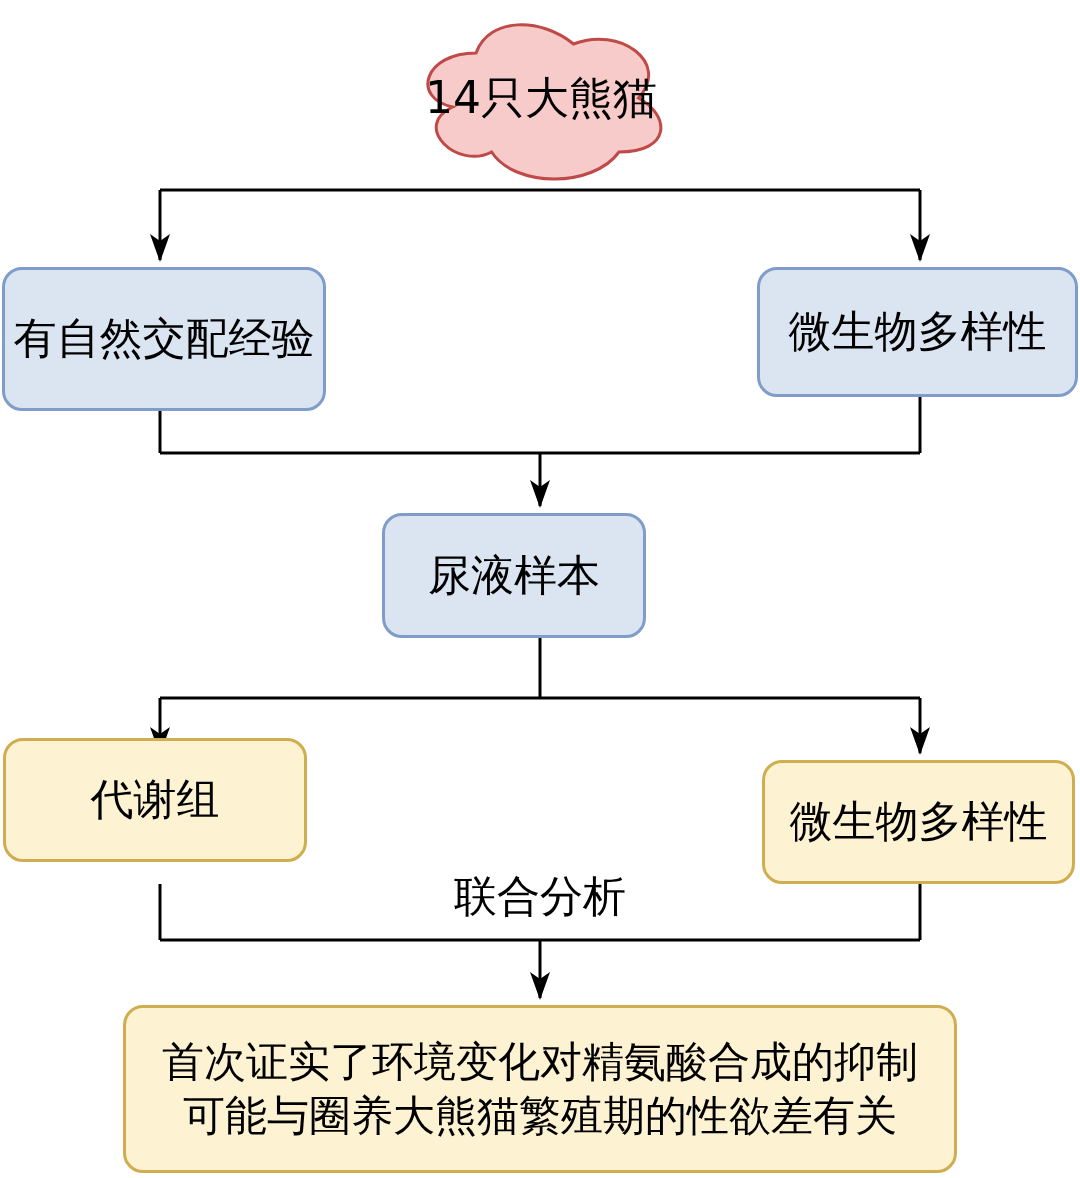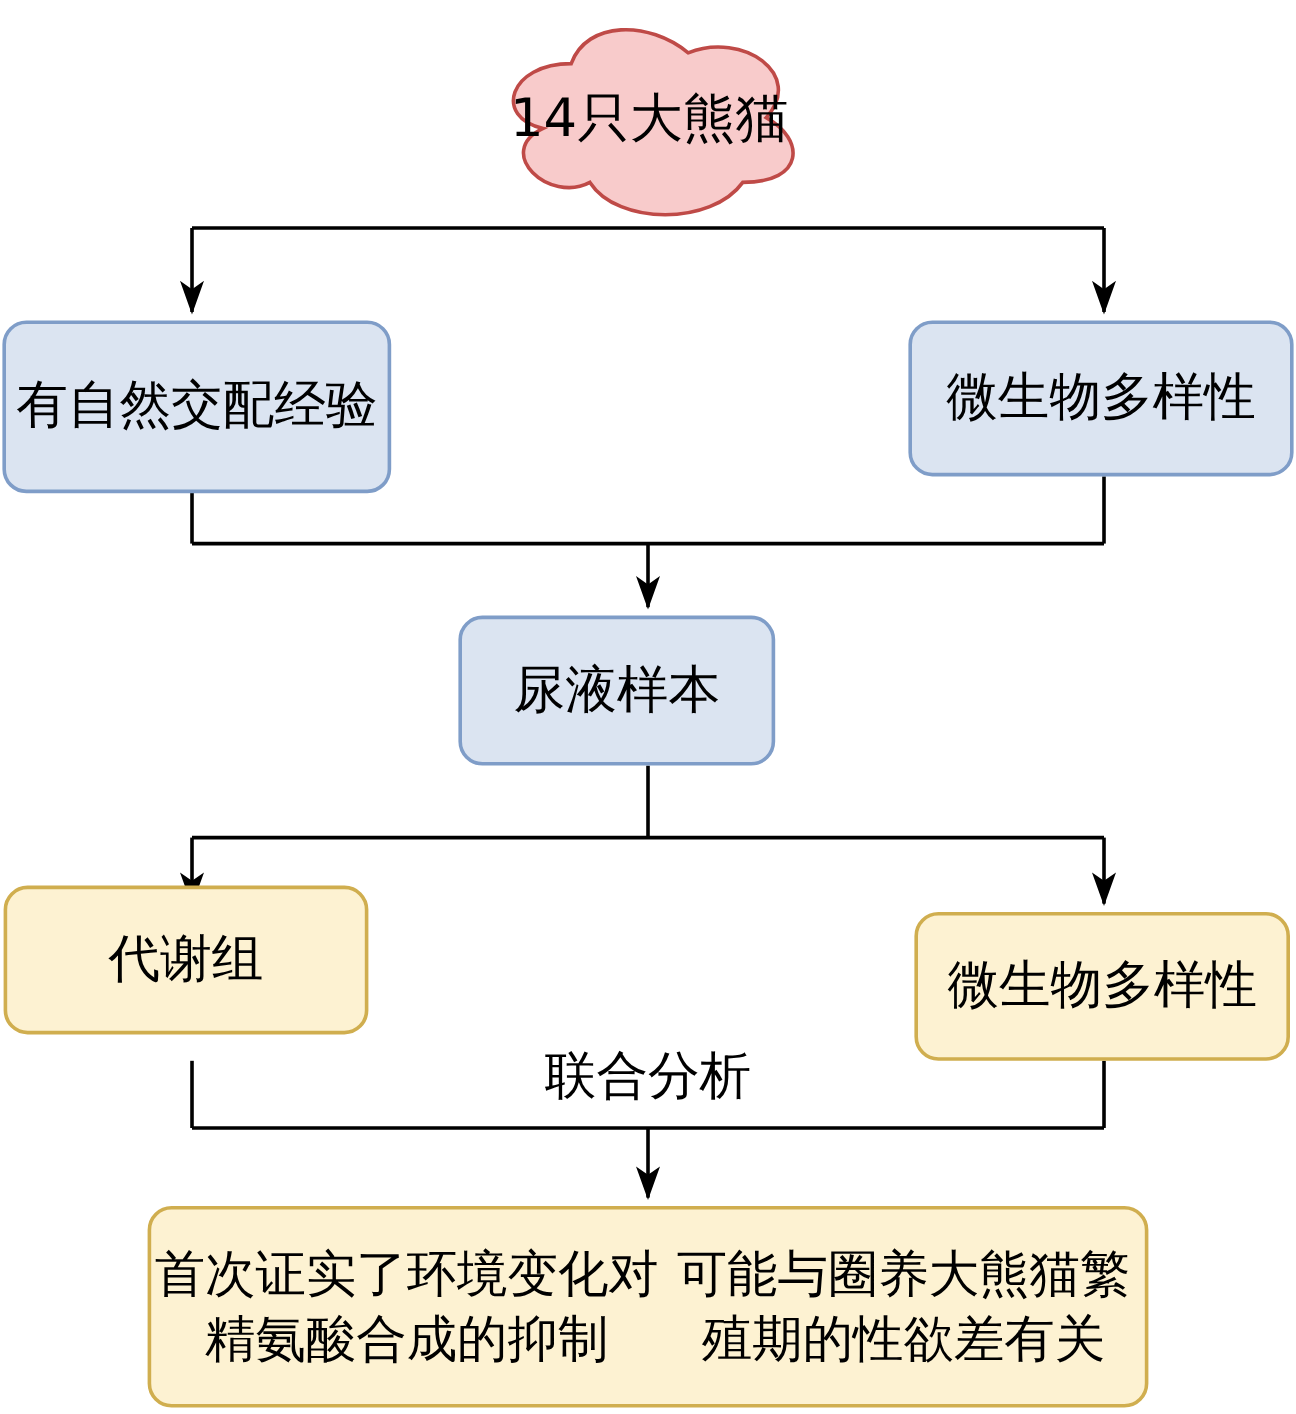--- a/index.html
+++ b/index.html
@@ -45,21 +45,21 @@
   }
   .node-mating-yes { left: 2px;   top: 267px; width: 324px; height: 144px; }
   .node-mating-no  { left: 757px; top: 267px; width: 321px; height: 130px; }
   .node-urine      { left: 382px; top: 513px; width: 264px; height: 125px; }
   .node-metabolome { left: 3px;   top: 738px; width: 304px; height: 124px; }
   .node-microbe    { left: 762px; top: 760px; width: 313px; height: 124px; }
   .node-conclusion {
     left: 123px; top: 1005px; width: 834px; height: 168px;
     font-size: 42px;
     line-height: 1.28;
-    flex-direction: row;
+    flex-direction: column;
   }
   .cloud-label {
     position: absolute;
     left: 411px; top: 8px;
     width: 260px; height: 180px;
     display: flex;
     align-items: center;
     justify-content: center;
     font-size: 44px;
     color: #000000;

